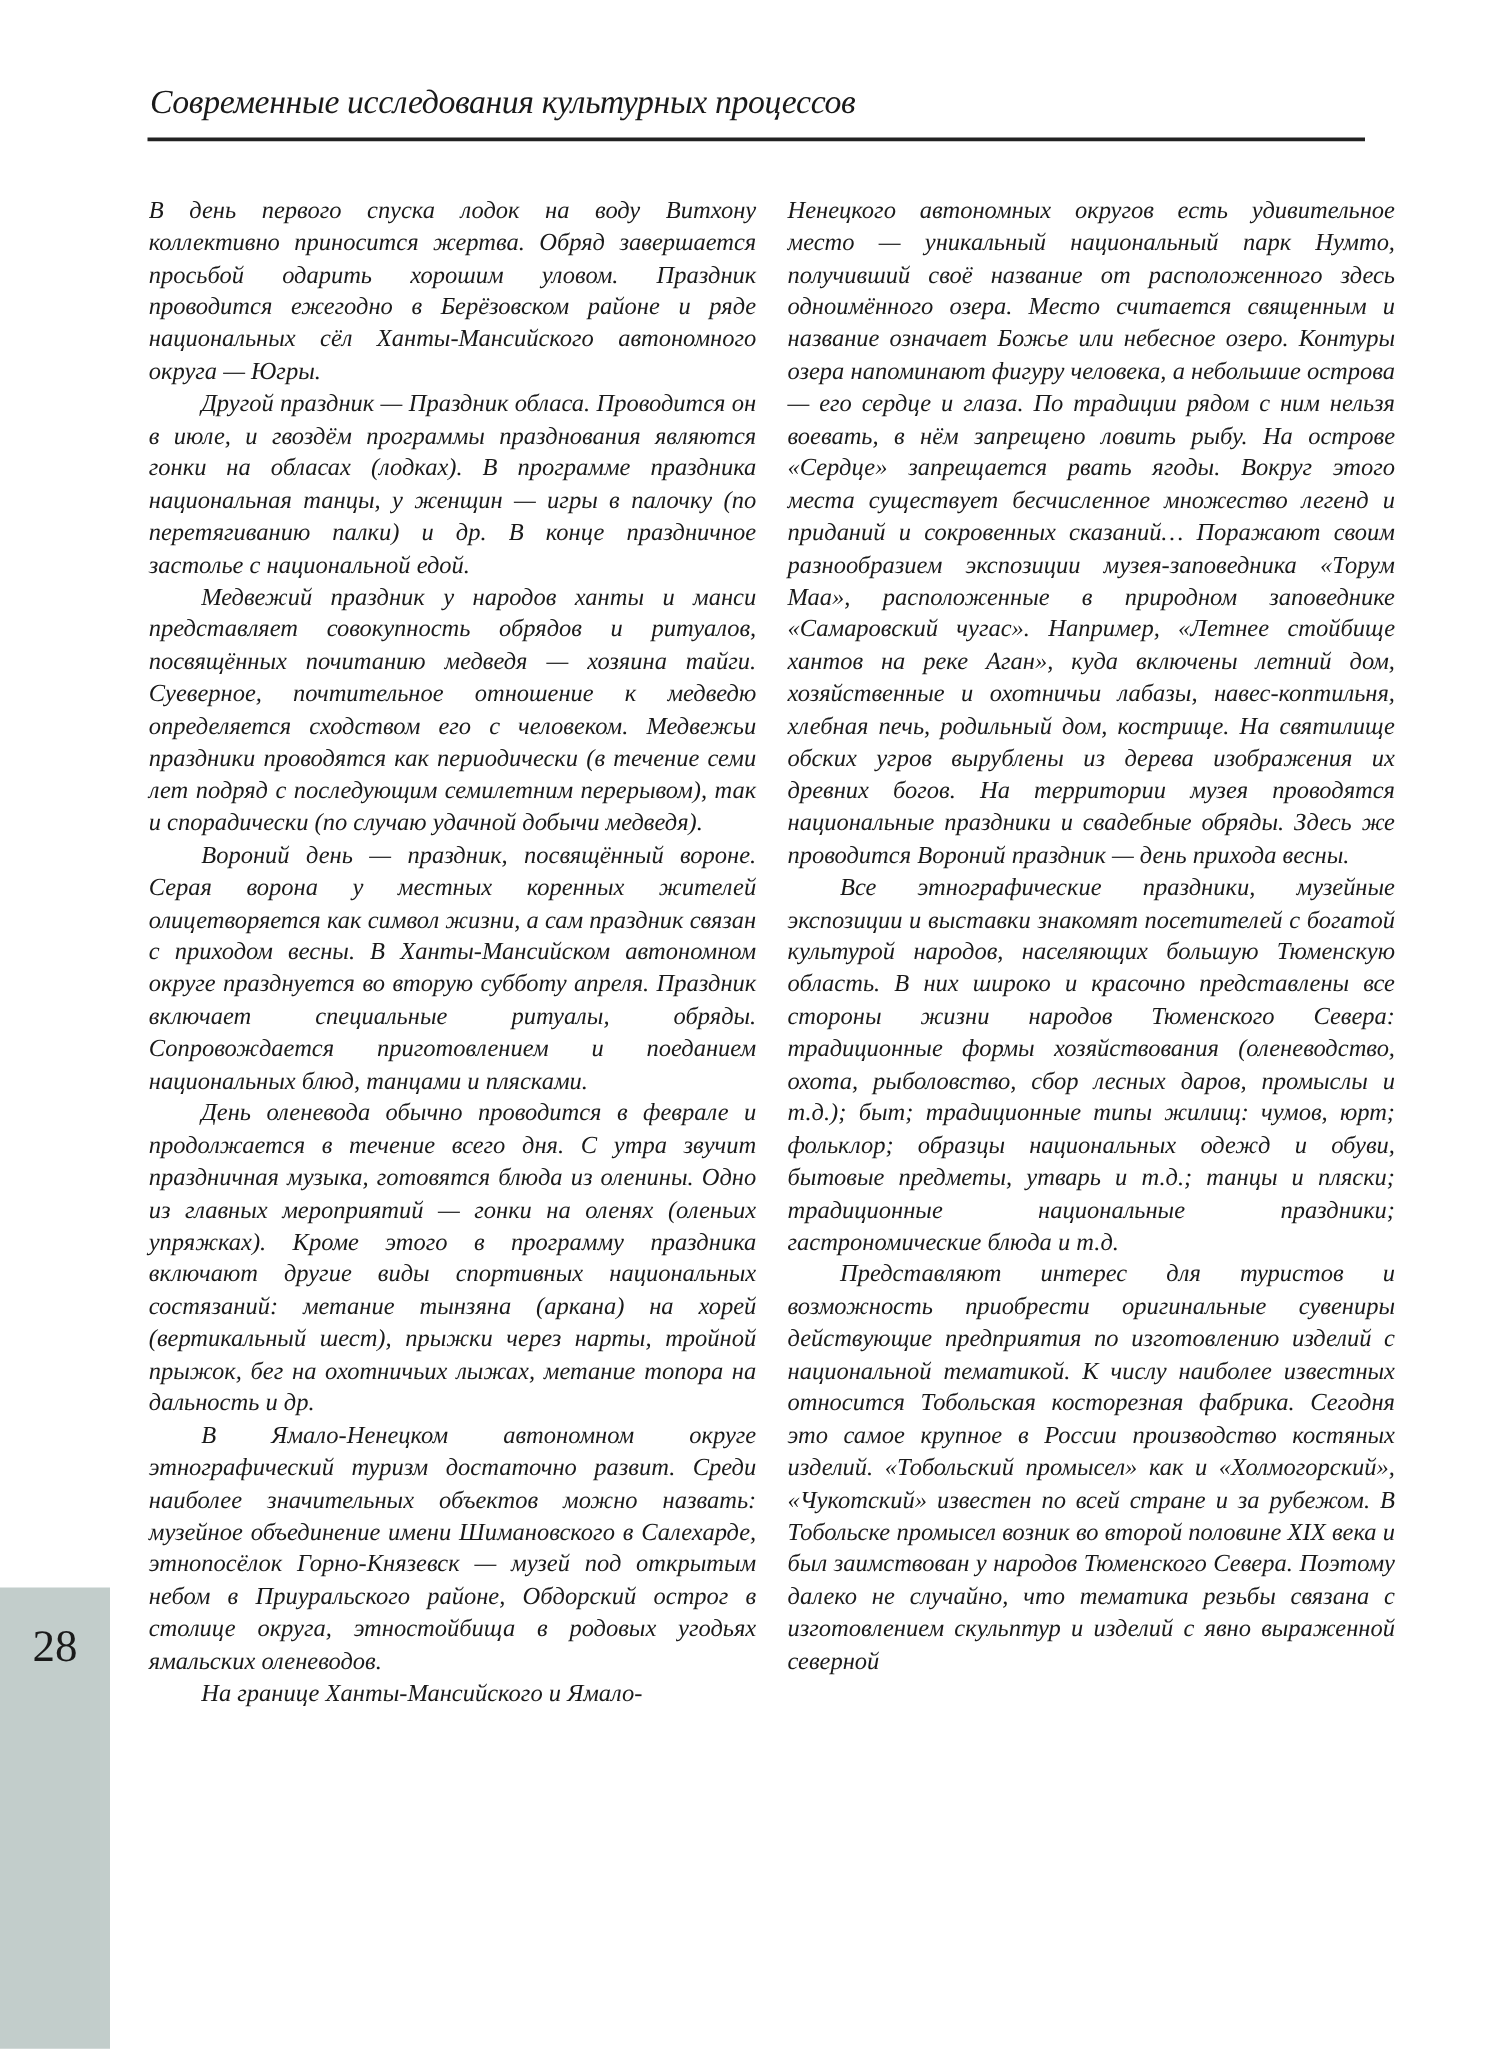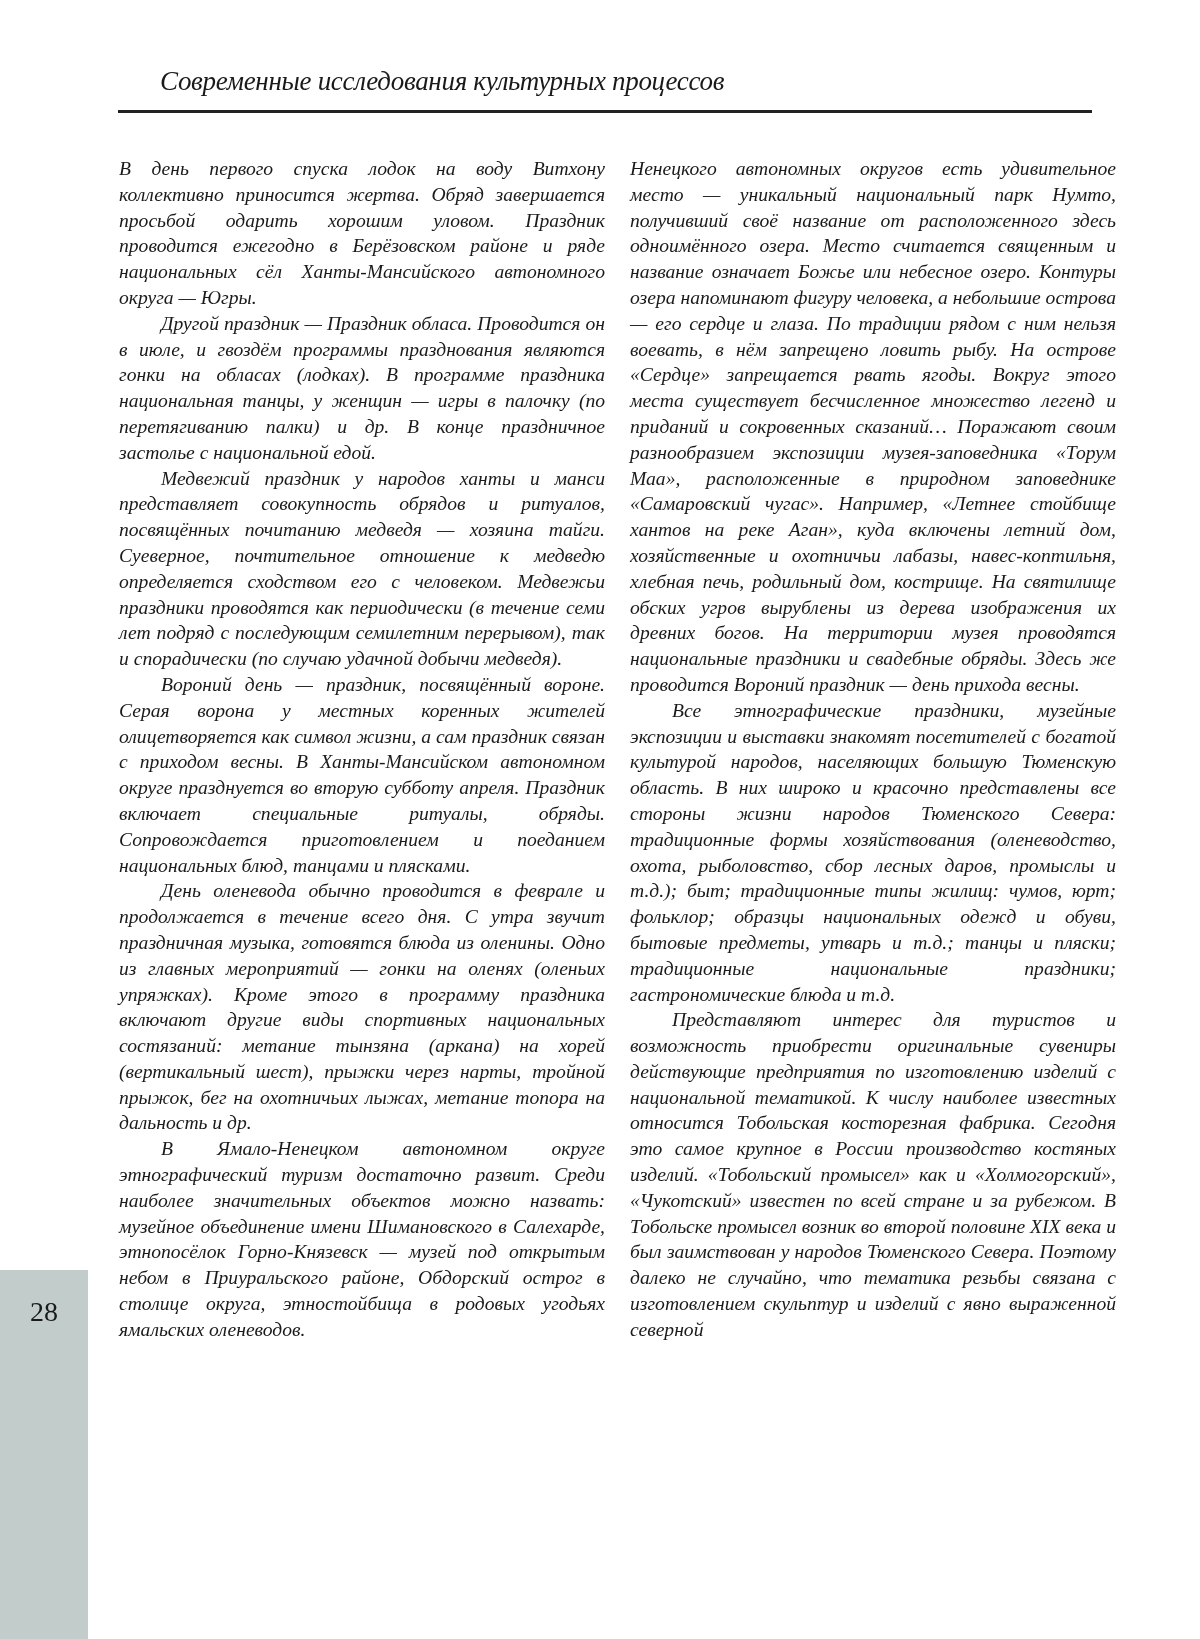--- a/index.html
+++ b/index.html
@@ -1,39 +1,40 @@
 <!DOCTYPE html>
 <html><head>
   <meta charset="utf-8">
   <style>
     html, body { margin: 0; padding: 0; background: #ffffff; }
     body { width: 1200px; height: 1639px; position: relative; overflow: hidden; font-family: "DejaVu Serif", "Liberation Serif", serif; color: #1a1a1a; }
-    .running-head { position: absolute; left: 120px; top: 66px; font-family: "Liberation Serif", serif; font-style: italic; font-size: 27px; letter-spacing: -0.3px; color: #1a1a1a; margin-left: 40px; }
+    .running-head { position: absolute; left: 120px; top: 66px; font-family: "Liberation Serif", serif; font-style: italic; font-size: 27px; letter-spacing: -0.3px; color: #1a1a1a; }
     .head-rule { position: absolute; left: 118px; top: 110px; width: 974px; height: 3px; background: #222; }
     .column { position: absolute; top: 156px; width: 486px; font-family: "Liberation Serif", serif; font-size: 19.6px; line-height: 25.8px; text-align: justify; hyphens: manual; font-style: italic; }
     .col-left { left: 119px; }
     .col-right { left: 630px; }
     .column p { margin: 0; text-indent: 42px; }
     .column p.cont { text-indent: 0; }
     .page-tab { position: absolute; left: 0; top: 1270px; width: 88px; height: 369px; background: #c2cdcb; }
-    .page-number { position: absolute; left: 0; top: 1296px; width: 88px; text-align: center; font-family: "Liberation Serif", serif; font-size: 28px; color: #1a1a1a; }
+    .page-number { position: absolute; left: 0; top: 1296px; width: 88px; text-align: center; font-family: "Liberation Serif", serif; font-size: 36px; color: #1a1a1a; }
   </style>
 </head>
 <body>
 
 <div class="running-head">Современные исследования культурных процессов</div>
 <div class="head-rule"></div>
 
 <div class="column col-left">
   <p class="cont">В день первого спуска лодок на воду Витхону коллективно приносится жертва. Обряд завершается просьбой одарить хорошим уловом. Праздник проводится ежегодно в Берёзовском районе и ряде национальных сёл Ханты-Мансийского автономного округа — Югры.</p>
   <p>Другой праздник — Праздник обласа. Проводится он в июле, и гвоздём программы празднования являются гонки на обласах (лодках). В программе праздника национальная танцы, у женщин — игры в палочку (по перетягиванию палки) и др. В конце праздничное застолье с национальной едой.</p>
   <p>Медвежий праздник у народов ханты и манси представляет совокупность обрядов и ритуалов, посвящённых почитанию медведя — хозяина тайги. Суеверное, почтительное отношение к медведю определяется сходством его с человеком. Медвежьи праздники проводятся как периодически (в течение семи лет подряд с последующим семилетним перерывом), так и спорадически (по случаю удачной добычи медведя).</p>
   <p>Вороний день — праздник, посвящённый вороне. Серая ворона у местных коренных жителей олицетворяется как символ жизни, а сам праздник связан с приходом весны. В Ханты-Мансийском автономном округе празднуется во вторую субботу апреля. Праздник включает специальные ритуалы, обряды. Сопровождается приготовлением и поеданием национальных блюд, танцами и плясками.</p>
   <p>День оленевода обычно проводится в феврале и продолжается в течение всего дня. С утра звучит праздничная музыка, готовятся блюда из оленины. Одно из главных мероприятий — гонки на оленях (оленьих упряжках). Кроме этого в программу праздника включают другие виды спортивных национальных состязаний: метание тынзяна (аркана) на хорей (вертикальный шест), прыжки через нарты, тройной прыжок, бег на охотничьих лыжах, метание топора на дальность и др.</p>
   <p>В Ямало-Ненецком автономном округе этнографический туризм достаточно развит. Среди наиболее значительных объектов можно назвать: музейное объединение имени Шимановского в Салехарде, этнопосёлок Горно-Князевск — музей под открытым небом в Приуральского районе, Обдорский острог в столице округа, этностойбища в родовых угодьях ямальских оленеводов.</p>
+  <p>На границе Ханты-Мансийского и Ямало-</p>
 </div>
 
 <div class="column col-right">
   <p class="cont">Ненецкого автономных округов есть удивительное место — уникальный национальный парк Нумто, получивший своё название от расположенного здесь одноимённого озера. Место считается священным и название означает Божье или небесное озеро. Контуры озера напоминают фигуру человека, а небольшие острова — его сердце и глаза. По традиции рядом с ним нельзя воевать, в нём запрещено ловить рыбу. На острове «Сердце» запрещается рвать ягоды. Вокруг этого места существует бесчисленное множество легенд и приданий и сокровенных сказаний… Поражают своим разнообразием экспозиции музея-заповедника «Торум Маа», расположенные в природном заповеднике «Самаровский чугас». Например, «Летнее стойбище хантов на реке Аган», куда включены летний дом, хозяйственные и охотничьи лабазы, навес-коптильня, хлебная печь, родильный дом, кострище. На святилище обских угров вырублены из дерева изображения их древних богов. На территории музея проводятся национальные праздники и свадебные обряды. Здесь же проводится Вороний праздник — день прихода весны.</p>
   <p>Все этнографические праздники, музейные экспозиции и выставки знакомят посетителей с богатой культурой народов, населяющих большую Тюменскую область. В них широко и красочно представлены все стороны жизни народов Тюменского Севера: традиционные формы хозяйствования (оленеводство, охота, рыболовство, сбор лесных даров, промыслы и т.д.); быт; традиционные типы жилищ: чумов, юрт; фольклор; образцы национальных одежд и обуви, бытовые предметы, утварь и т.д.; танцы и пляски; традиционные национальные праздники; гастрономические блюда и т.д.</p>
   <p>Представляют интерес для туристов и возможность приобрести оригинальные сувениры действующие предприятия по изготовлению изделий с национальной тематикой. К числу наиболее известных относится Тобольская косторезная фабрика. Сегодня это самое крупное в России производство костяных изделий. «Тобольский промысел» как и «Холмогорский», «Чукотский» известен по всей стране и за рубежом. В Тобольске промысел возник во второй половине XIX века и был заимствован у народов Тюменского Севера. Поэтому далеко не случайно, что тематика резьбы связана с изготовлением скульптур и изделий с явно выраженной северной</p>
 </div>
 
 <div class="page-tab"></div>
 <div class="page-number">28</div>

